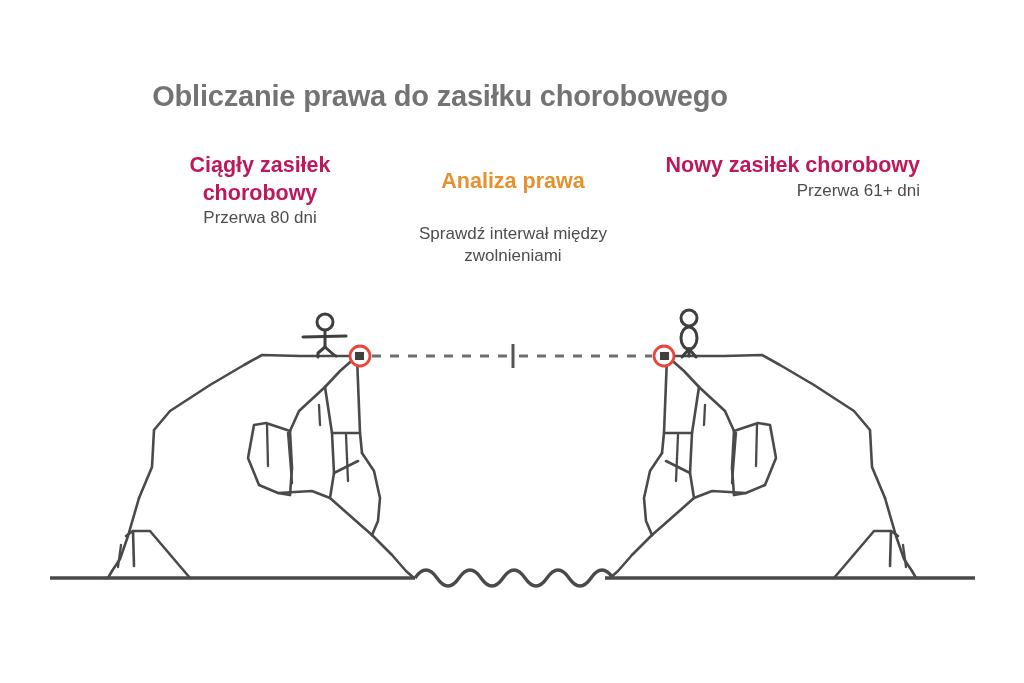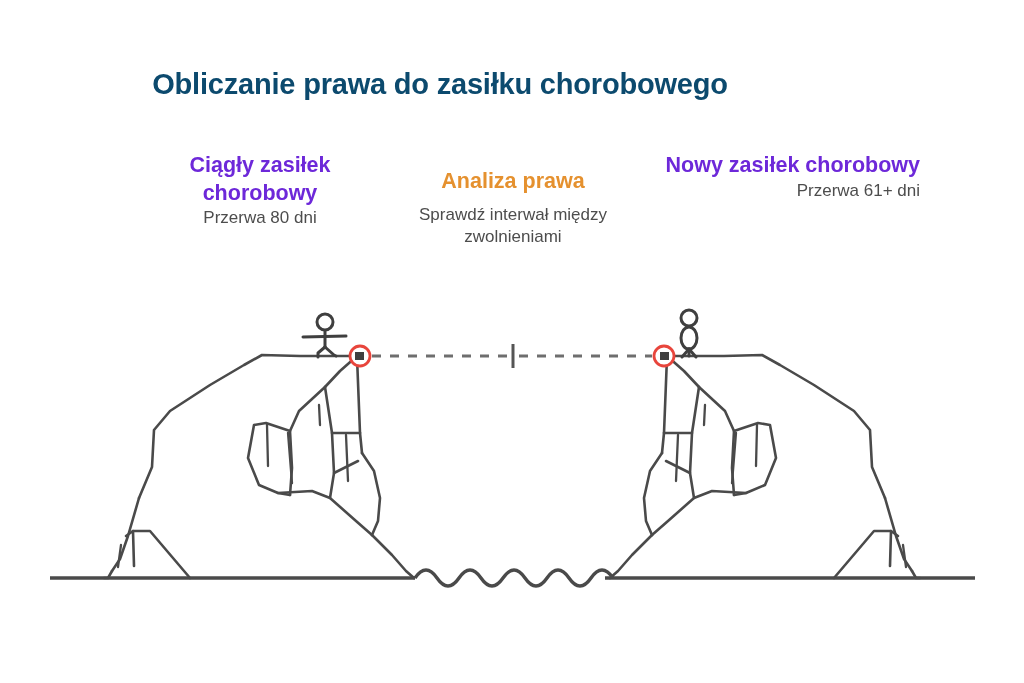--- a/index.html
+++ b/index.html
@@ -20,56 +20,56 @@
     position: relative;
     width: 1024px;
     height: 683px;
     background: #ffffff;
   }
 
   
   .title {
     position: absolute;
     left: 0;
-    top: 68px;
+    top: 80px;
     width: 880px;
     text-align: center;
     font-size: 29px;
     font-weight: bold;
     letter-spacing: -0.2px;
-    color: #0c4a6e;
+    color: #737373;
     line-height: 1.15;
   }
 
   
   .col {
     position: absolute;
     text-align: center;
   }
   .col-left   { left: 130px;  top: 152px; width: 260px; }
   .col-center { left: 397px;  top: 168px; width: 232px; }
   .col-right  { left: 660px;  top: 152px; width: 260px; text-align: right; }
 
   .col-heading {
     font-size: 21.5px;
     font-weight: bold;
     line-height: 1.28;
-    color: #6d28d9;
+    color: #be185d;
   }
   .col-heading.accent {
     color: #e5912f;
   }
   .col-sub {
     margin-top: 0;
     font-size: 17px;
     font-weight: normal;
     line-height: 1.32;
     color: #4d4d4d;
   }
-  .col-center .col-sub { margin-top: 8px; }
+  .col-center .col-sub { margin-top: 27px; }
 
   
   #scene {
     position: absolute;
     left: 0;
     top: 283px;
     width: 1024px;
     height: 320px;
   }
   #scene svg { display: block; }

